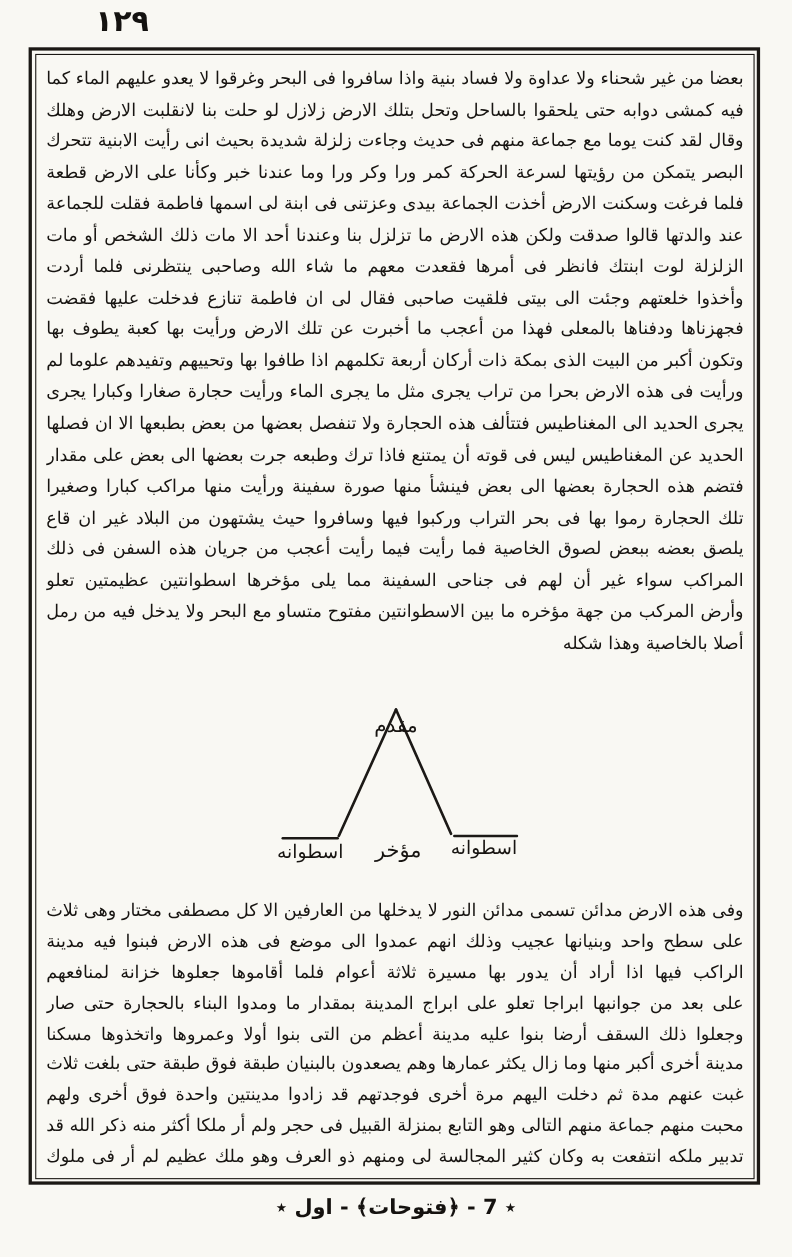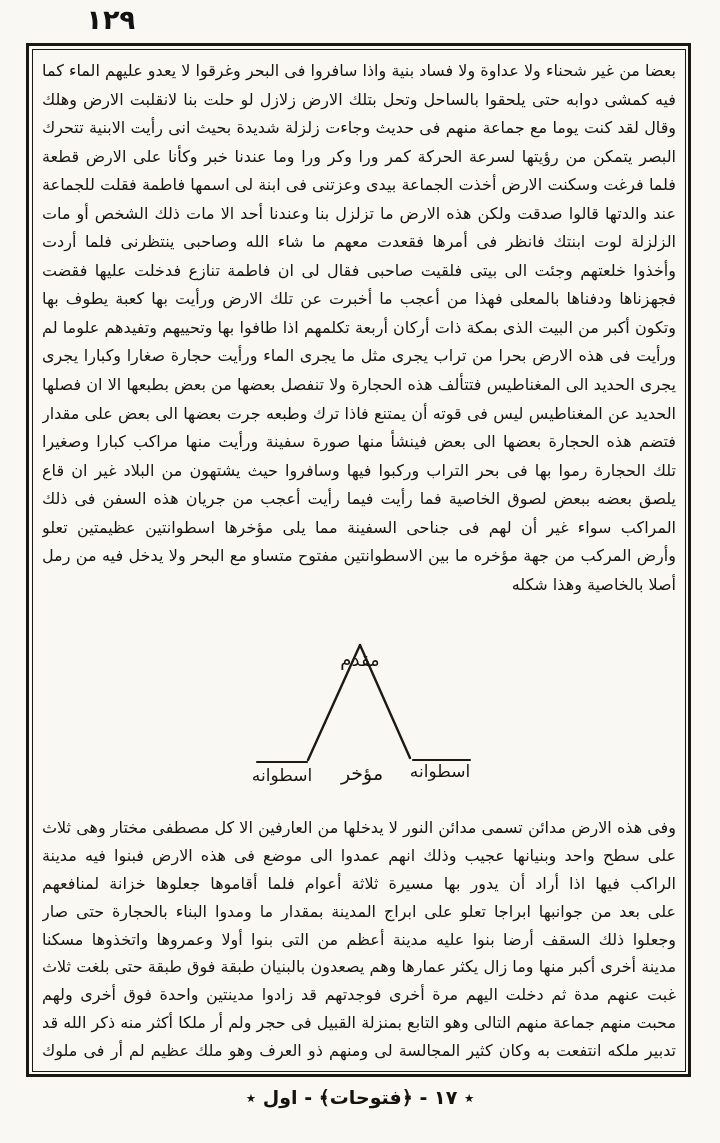--- a/index.html
+++ b/index.html
@@ -161,13 +161,13 @@
   <div class="line">على سطح واحد وبنيانها عجيب وذلك انهم عمدوا الى موضع فى هذه الارض فبنوا فيه مدينة صغيرة لها اسوار عظيمة يسير</div>
   <div class="line">الراكب فيها اذا أراد أن يدور بها مسيرة ثلاثة أعوام فلما أقاموها جعلوها خزانة لمنافعهم ومصالحهم وعددهم وأقاموا</div>
   <div class="line">على بعد من جوانبها ابراجا تعلو على ابراج المدينة بمقدار ما ومدوا البناء بالحجارة حتى صار للمدينة كالسقف للبيت</div>
   <div class="line">وجعلوا ذلك السقف أرضا بنوا عليه مدينة أعظم من التى بنوا أولا وعمروها واتخذوها مسكنا فضاقت عنهم فبنوا عليها</div>
   <div class="line">مدينة أخرى أكبر منها وما زال يكثر عمارها وهم يصعدون بالبنيان طبقة فوق طبقة حتى بلغت ثلاث عشرة مدينة ثم انى</div>
   <div class="line">غبت عنهم مدة ثم دخلت اليهم مرة أخرى فوجدتهم قد زادوا مدينتين واحدة فوق أخرى ولهم ملوك فيهم لطف وحنان</div>
   <div class="line">محبت منهم جماعة منهم التالى وهو التابع بمنزلة القبيل فى حجر ولم أر ملكا أكثر منه ذكر الله قد شغله ذكر الله عن</div>
   <div class="line">تدبير ملكه انتفعت به وكان كثير المجالسة لى ومنهم ذو العرف وهو ملك عظيم لم أر فى ملوك الارض أكثر من تأنى</div>
 </div>
 
-<div class="footer">٭ ١٧ - ﴿فتوحات﴾ - اول ٭</div>
+<div class="footer">٭ 7 - ﴿فتوحات﴾ - اول ٭</div>
 
 </body></html>

